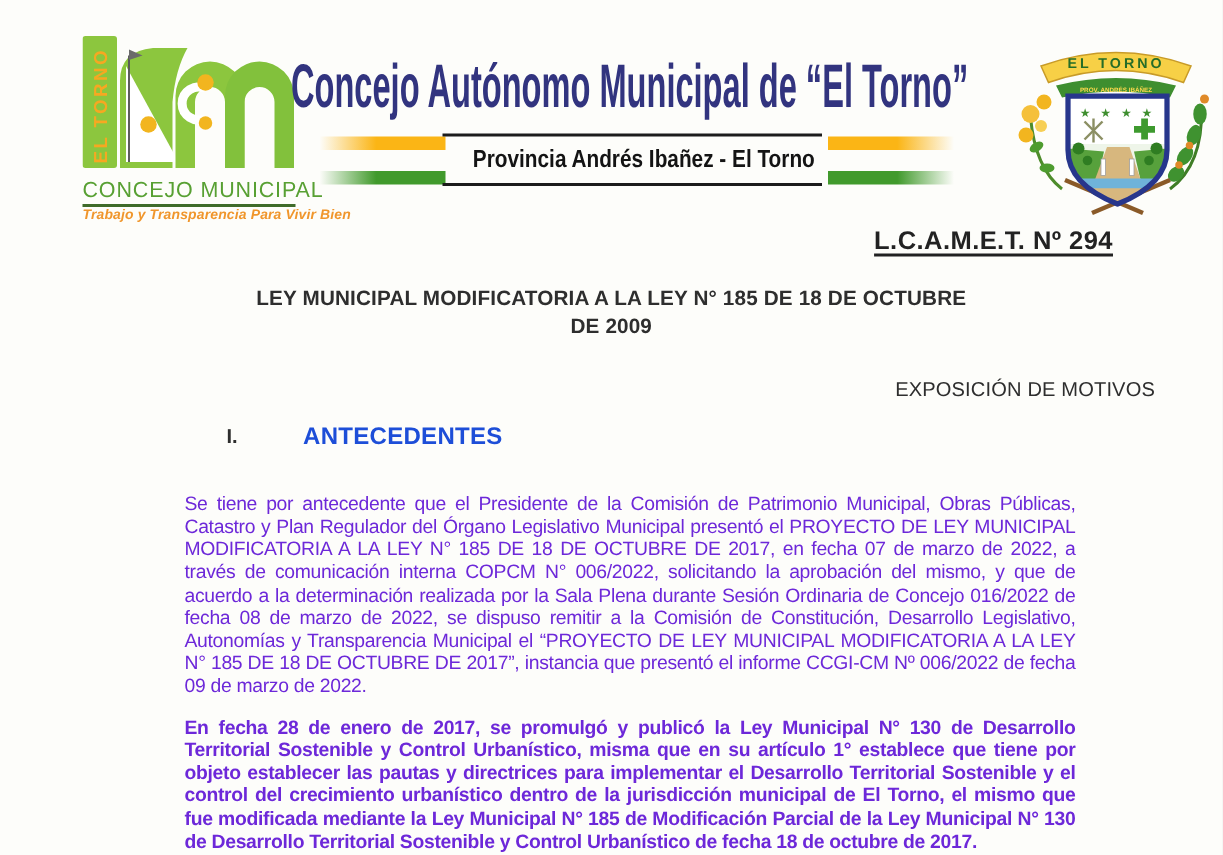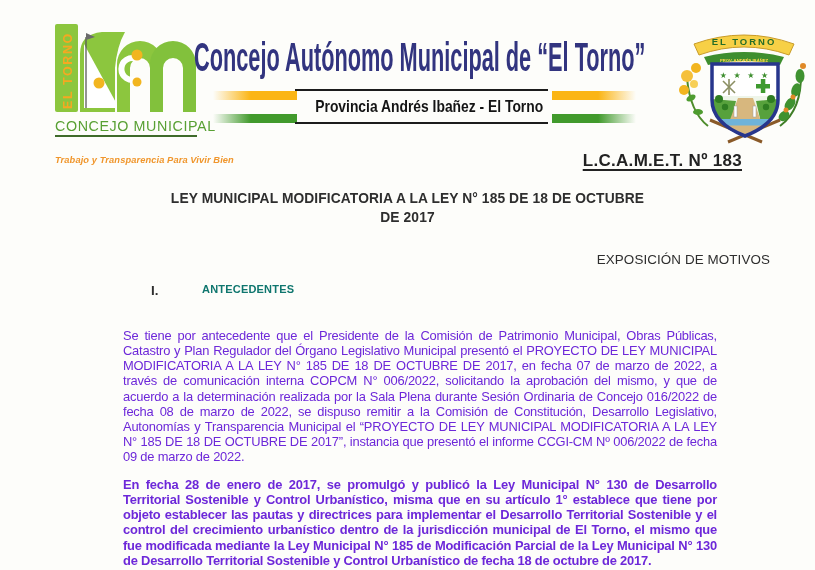--- a/index.html
+++ b/index.html
@@ -13,21 +13,21 @@
     background:#fdfdfa;color:#343434;overflow:hidden;
   }
   
   .logo-block{position:absolute;left:55px;top:24px;width:142px;}
   .logo-name{
     margin-top:2px;color:#58a033;font-size:14.6px;font-weight:400;
     letter-spacing:.6px;white-space:nowrap;transform:scaleX(.98);transform-origin:left;
   }
   .logo-rule{height:1.5px;background:#3f6b2a;margin-top:1px;width:142px;}
   .logo-tagline{
-    margin-top:18px;color:#f0962c;font-size:9.3px;font-style:italic;font-weight:bold;
+    margin-top:0;color:#f0962c;font-size:9.3px;font-style:italic;font-weight:bold;
     white-space:nowrap;letter-spacing:.1px;
   }
   .org-title{
     position:absolute;left:194px;top:34px;
     font-size:41px;font-weight:bold;color:#32347f;
     white-space:nowrap;transform:scaleX(.53);transform-origin:left top;
     letter-spacing:0px;
   }
   .rule{position:absolute;background:#1c1c1c;height:2px;width:253px;left:295px;}
   .rule-top{top:89px;} .rule-bottom{top:122px;}
@@ -52,21 +52,21 @@
   .doc-title{
     position:absolute;left:0;top:189px;width:815px;text-align:center;
     font-size:13.8px;font-weight:bold;line-height:19px;color:#2e2e2e;
     letter-spacing:.1px;
   }
   .section-heading{
     position:absolute;left:0;top:252px;width:770px;text-align:right;
     font-size:13.4px;font-weight:normal;color:#2e2e2e;letter-spacing:.1px;
   }
   .item-number{position:absolute;left:151px;top:283px;font-size:13.4px;font-weight:bold;color:#2e2e2e;}
-  .item-title {position:absolute;left:202px;top:283px;font-size:11px;font-weight:bold;color:#0f766e;letter-spacing:.2px;}
+  .item-title {position:absolute;left:202px;top:283px;font-size:16px;font-weight:bold;color:#1d4ed8;letter-spacing:.2px;}
   .para{
     position:absolute;left:123px;width:594px;
     font-size:12.9px;line-height:15.15px;text-align:justify;
     color:#6d28d9;letter-spacing:-.2px;
   }
   .para-1{top:315px;}
   .para-2{top:464px;font-weight:bold;}
 </style>
 </head>
 <body>
@@ -170,25 +170,25 @@
       <circle cx="43" cy="79" r="4" fill="#2f7d22"></circle>
       <circle cx="95" cy="79" r="4" fill="#2f7d22"></circle>
       <circle cx="49" cy="87" r="3.2" fill="#2f7d22"></circle>
       <circle cx="90" cy="87" r="3.2" fill="#2f7d22"></circle>
       <rect x="58" y="86" width="3" height="11" fill="#ffffff" stroke="#9a9a9a" stroke-width="0.5"></rect>
       <rect x="77" y="86" width="3" height="11" fill="#ffffff" stroke="#9a9a9a" stroke-width="0.5"></rect>
     </g>
     <path d="M36,44 L102,44 L102,80 Q102,103 69,116 Q36,103 36,80 Z" fill="none" stroke="#27368c" stroke-width="3.5"></path>
   </svg>
 
-  <div class="doc-ref">L.C.A.M.E.T. Nº 183</div>
+  <div class="doc-ref">L.C.A.M.E.T. Nº 294</div>
 
   <div class="doc-title">
     <span>LEY MUNICIPAL MODIFICATORIA A LA LEY N° 185 DE 18 DE OCTUBRE</span><br>
-    <span>DE 2017</span>
+    <span>DE 2009</span>
   </div>
 
   <div class="section-heading">EXPOSICIÓN DE MOTIVOS</div>
 
   <div class="item-number">I.</div>
   <div class="item-title">ANTECEDENTES</div>
 
   <p class="para para-1">Se tiene por antecedente que el Presidente de la Comisión de Patrimonio Municipal, Obras Públicas, Catastro y Plan Regulador del Órgano Legislativo Municipal presentó el PROYECTO DE LEY MUNICIPAL MODIFICATORIA A LA LEY N° 185 DE 18 DE OCTUBRE DE 2017, en fecha 07 de marzo de 2022, a través de comunicación interna COPCM N° 006/2022, solicitando la aprobación del mismo, y que de acuerdo a la determinación realizada por la Sala Plena durante Sesión Ordinaria de Concejo 016/2022 de fecha 08 de marzo de 2022, se dispuso remitir a la Comisión de Constitución, Desarrollo Legislativo, Autonomías y Transparencia Municipal el “PROYECTO DE LEY MUNICIPAL MODIFICATORIA A LA LEY N° 185 DE 18 DE OCTUBRE DE 2017”, instancia que presentó el informe CCGI-CM Nº 006/2022 de fecha 09 de marzo de 2022.</p>
   <p class="para para-2">En fecha 28 de enero de 2017, se promulgó y publicó la Ley Municipal N° 130 de Desarrollo Territorial Sostenible y Control Urbanístico, misma que en su artículo 1° establece que tiene por objeto establecer las pautas y directrices para implementar el Desarrollo Territorial Sostenible y el control del crecimiento urbanístico dentro de la jurisdicción municipal de El Torno, el mismo que fue modificada mediante la Ley Municipal N° 185 de Modificación Parcial de la Ley Municipal N° 130 de Desarrollo Territorial Sostenible y Control Urbanístico de fecha 18 de octubre de 2017.</p>
 

